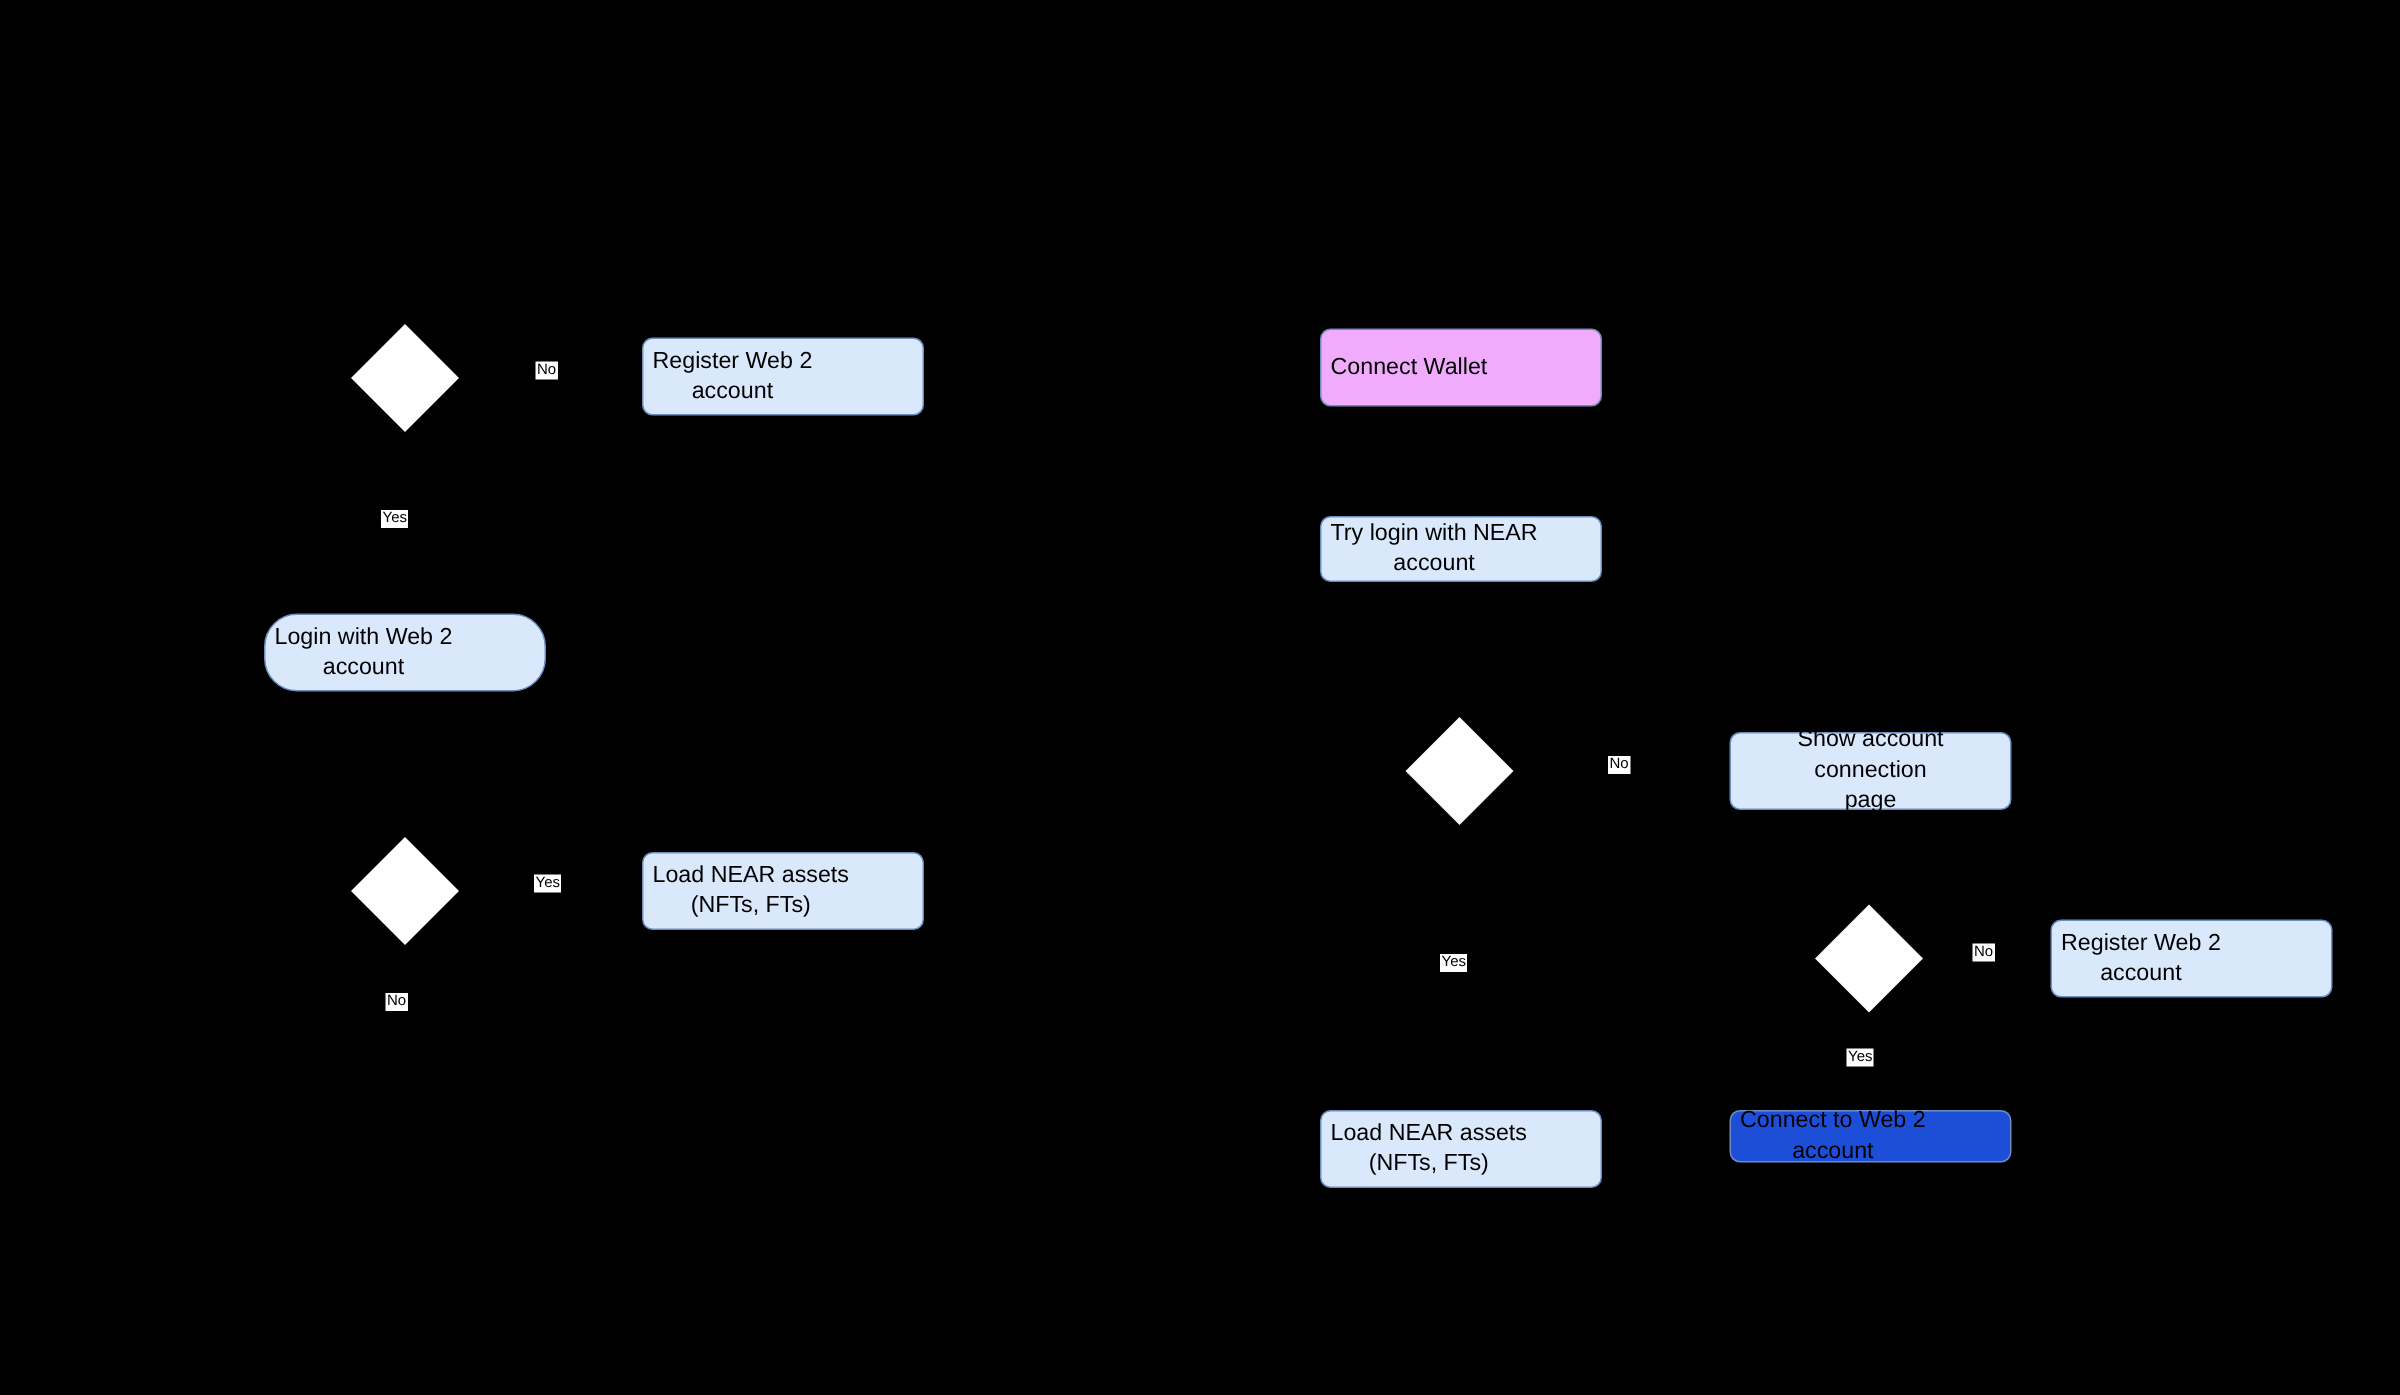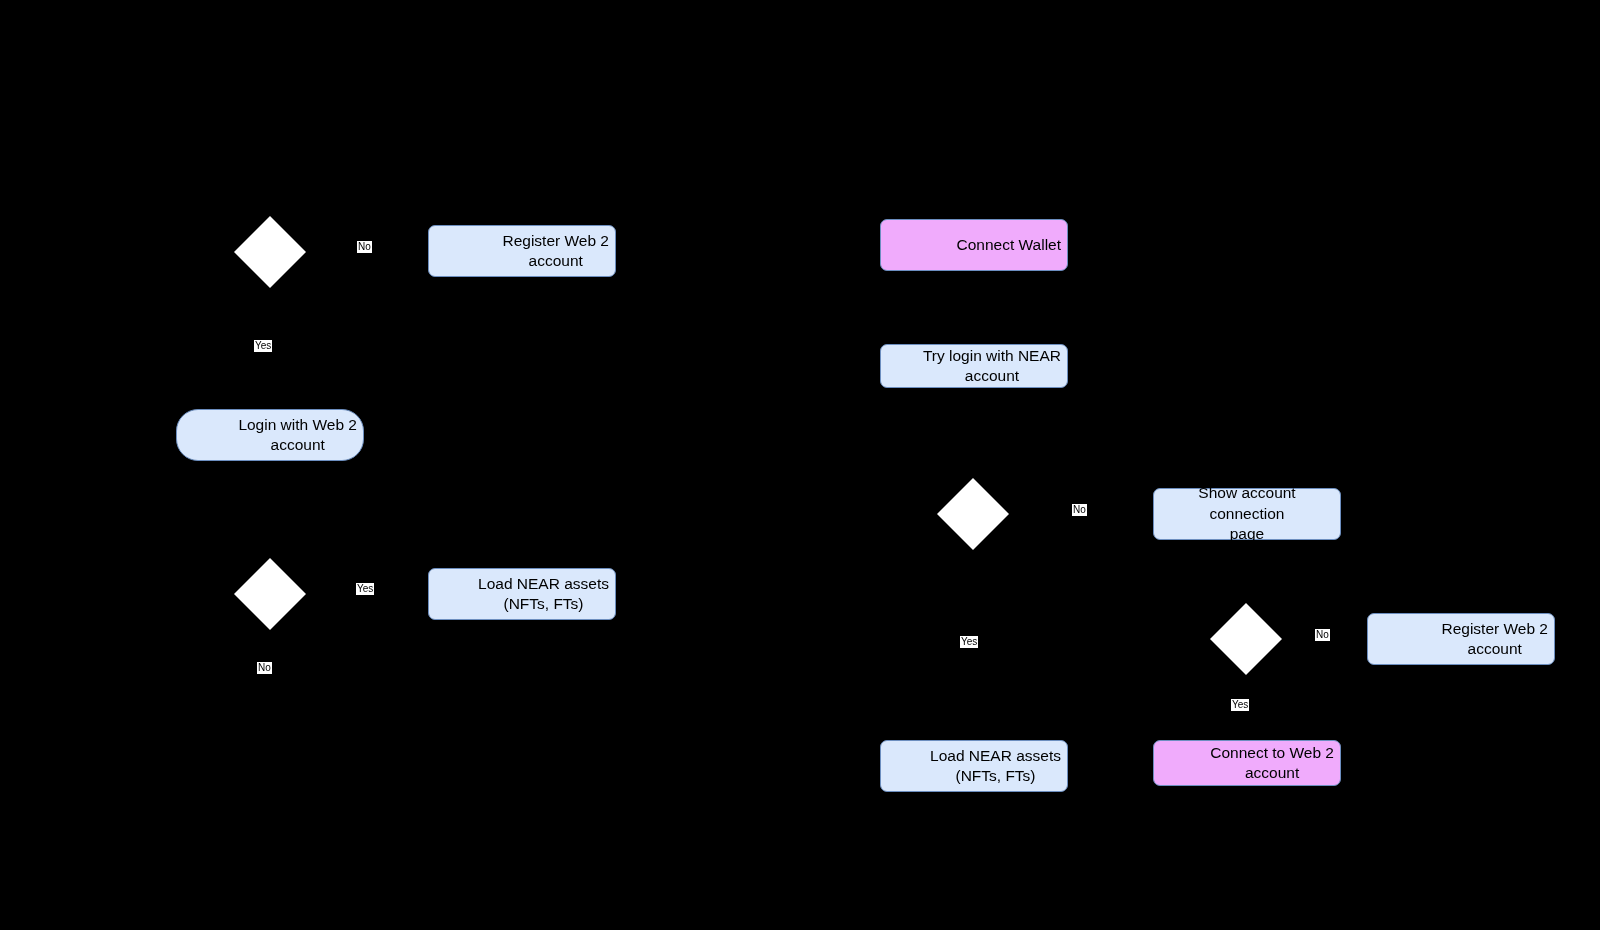--- a/index.html
+++ b/index.html
@@ -21,21 +21,21 @@
     box-sizing: border-box;
     background: #dae8fc;
     border: 1px solid #6c8ebf;
     border-radius: 7px;
     color: #000000;
     font-size: 15.5px;
     line-height: 1.32;
     text-align: center;
     display: flex;
     align-items: center;
-    justify-content: flex-end;
+    justify-content: flex-start;
     padding: 2px 6px;
     white-space: pre-line;
     -webkit-font-smoothing: antialiased;
   }
   .decision {
     position: absolute;
     box-sizing: border-box;
     background: transparent;
     border: none;
   }
@@ -86,21 +86,21 @@
 page</span></div>
     <div class="decision" style="left: 1210px; top: 603px; width: 72px; height: 72px;">
       <svg width="72" height="72" viewBox="0 0 72 72">
         <polygon points="36,0 72,36 36,72 0,36" fill="#ffffff" stroke="none"></polygon>
       </svg>
     </div>
     <div class="node" style="left: 1367px; top: 613px; width: 188px; height: 52px; background: rgb(218, 232, 252); border-color: rgb(108, 142, 191); color: rgb(0, 0, 0);"><span>Register Web 2
 account</span></div>
     <div class="node" style="left: 880px; top: 740px; width: 188px; height: 52px; background: rgb(218, 232, 252); border-color: rgb(108, 142, 191); color: rgb(0, 0, 0);"><span>Load NEAR assets
 (NFTs, FTs)</span></div>
-    <div class="node" style="left: 1153px; top: 740px; width: 188px; height: 46px; background: #f0abfc; border-color: rgb(108, 142, 191); color: rgb(0, 0, 0);"><span>Connect to Web 2
+    <div class="node" style="left: 1153px; top: 740px; width: 188px; height: 35px; background: #1d4ed8; border-color: rgb(108, 142, 191); color: rgb(0, 0, 0);"><span>Connect to Web 2
 account</span></div>
     <div class="edge-label" style="left: 357px; top: 241px; background: rgb(255, 255, 255); color: rgb(0, 0, 0);">No</div>
     <div class="edge-label" style="left: 254px; top: 340px; background: rgb(255, 255, 255); color: rgb(0, 0, 0);">Yes</div>
     <div class="edge-label" style="left: 356px; top: 583px; background: rgb(255, 255, 255); color: rgb(0, 0, 0);">Yes</div>
     <div class="edge-label" style="left: 257px; top: 662px; background: rgb(255, 255, 255); color: rgb(0, 0, 0);">No</div>
     <div class="edge-label" style="left: 1072px; top: 504px; background: rgb(255, 255, 255); color: rgb(0, 0, 0);">No</div>
     <div class="edge-label" style="left: 960px; top: 636px; background: rgb(255, 255, 255); color: rgb(0, 0, 0);">Yes</div>
     <div class="edge-label" style="left: 1315px; top: 629px; background: rgb(255, 255, 255); color: rgb(0, 0, 0);">No</div>
     <div class="edge-label" style="left: 1231px; top: 699px; background: rgb(255, 255, 255); color: rgb(0, 0, 0);">Yes</div>
   </div>

